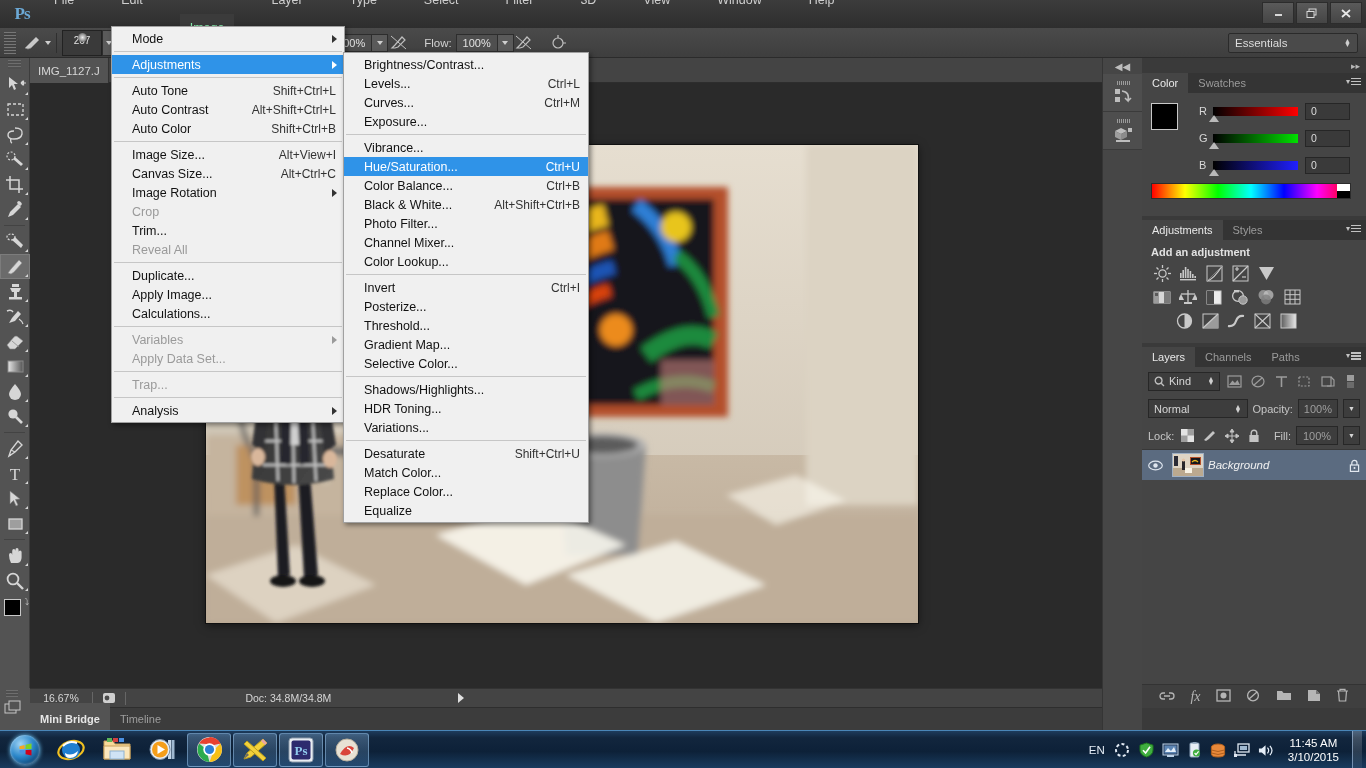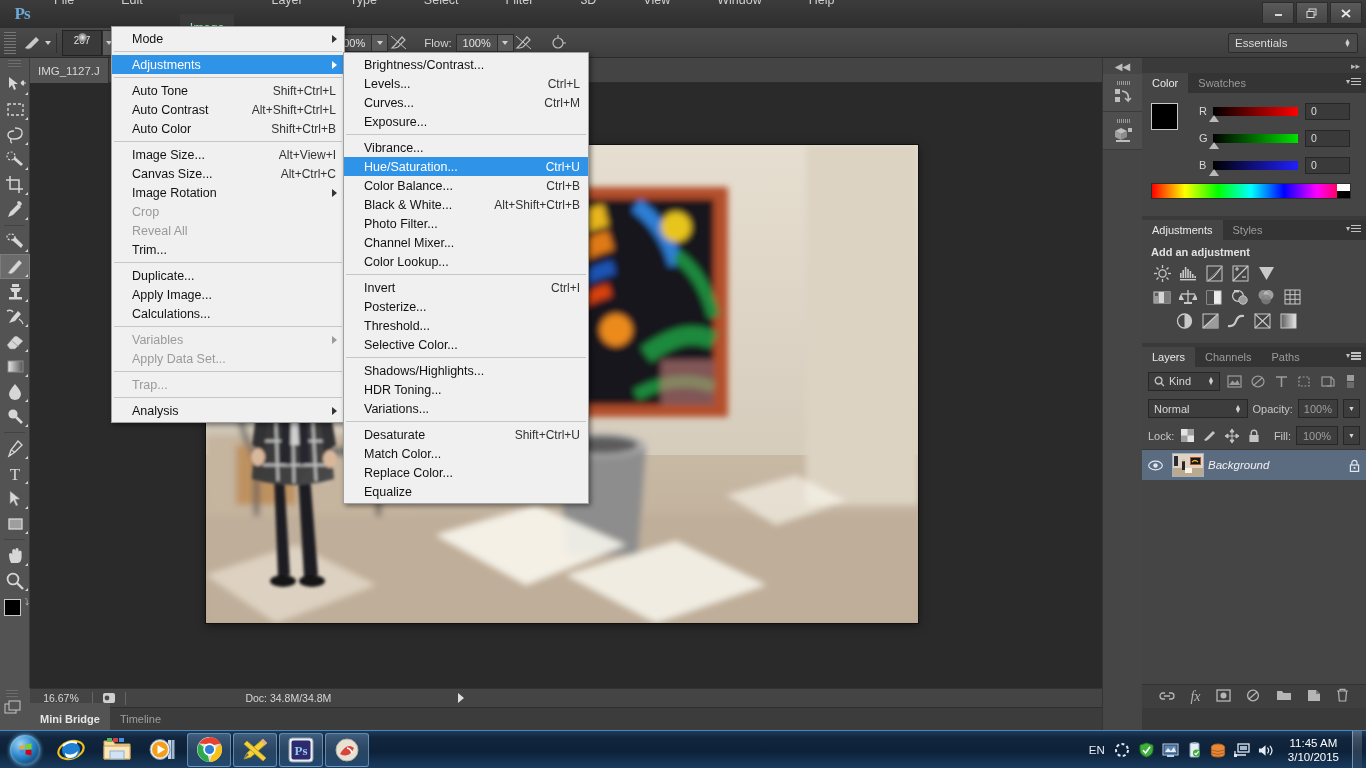--- a/index.html
+++ b/index.html
@@ -1121,25 +1121,25 @@
         <span class="mlabel">Canvas Size...</span>
         <span class="mkey">Alt+Ctrl+C</span>
       </div>
       <div class="mrow">
         <span class="mlabel">Image Rotation</span>
         <span class="marrow"></span>
       </div>
       <div class="mrow dis">
         <span class="mlabel">Crop</span>
       </div>
+      <div class="mrow">
+        <span class="mlabel">Trim...</span>
+      </div>
       <div class="mrow dis">
         <span class="mlabel">Reveal All</span>
-      </div>
-      <div class="mrow">
-        <span class="mlabel">Trim...</span>
       </div>
       <div class="msep"></div>
       <div class="mrow">
         <span class="mlabel">Duplicate...</span>
       </div>
       <div class="mrow">
         <span class="mlabel">Apply Image...</span>
       </div>
       <div class="mrow">
         <span class="mlabel">Calculations...</span>
@@ -1205,20 +1205,23 @@
       <div class="msep"></div>
       <div class="mrow">
         <span class="mlabel">Invert</span>
         <span class="mkey">Ctrl+I</span>
       </div>
       <div class="mrow">
         <span class="mlabel">Posterize...</span>
       </div>
       <div class="mrow">
         <span class="mlabel">Threshold...</span>
+      </div>
+      <div class="mrow">
+        <span class="mlabel">Gradient Map...</span>
       </div>
       <div class="mrow">
         <span class="mlabel">Selective Color...</span>
       </div>
       <div class="msep"></div>
       <div class="mrow">
         <span class="mlabel">Shadows/Highlights...</span>
       </div>
       <div class="mrow">
         <span class="mlabel">HDR Toning...</span>

